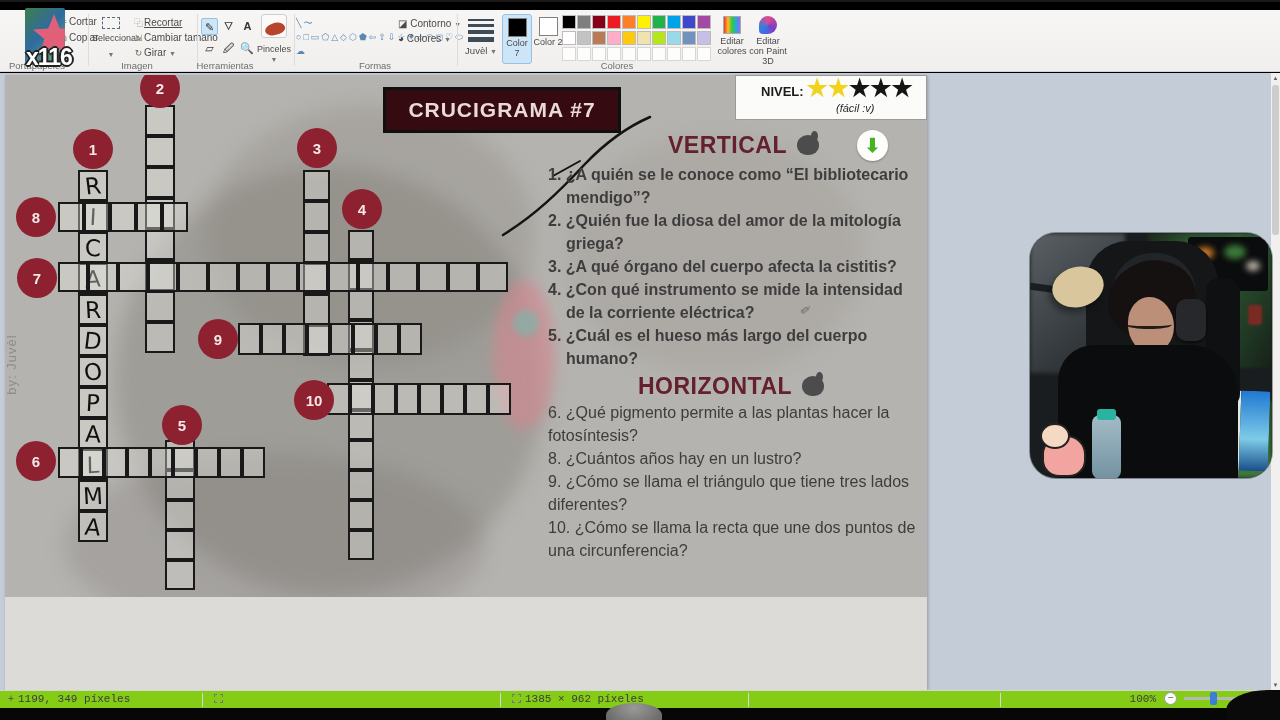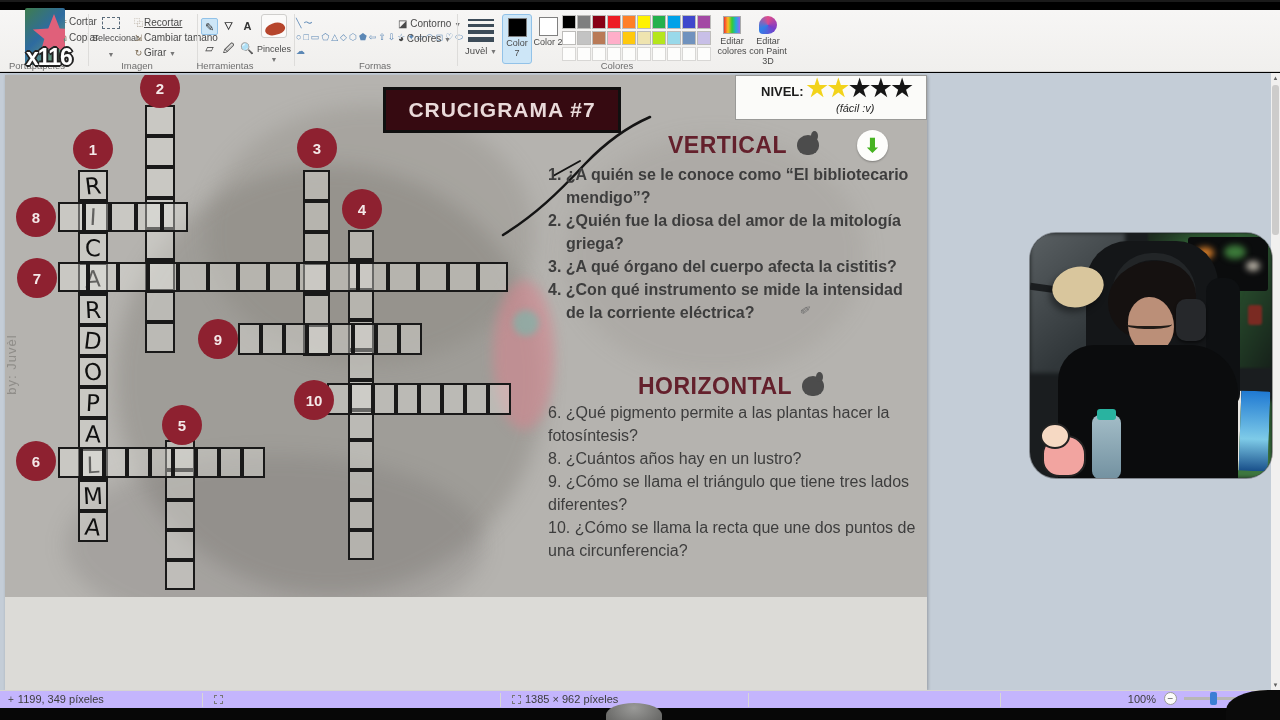--- a/index.html
+++ b/index.html
@@ -168,22 +168,22 @@
   .cam-bottle { position:absolute; left:62px; top:182px; width:29px; height:64px;
             background:linear-gradient(180deg,rgba(190,220,232,.85),rgba(150,190,210,.75)); border-radius:8px; }
   .cam-cap { position:absolute; left:67px; top:176px; width:19px; height:11px; background:#29b3a0; border-radius:3px; }
   .cam-sticker { position:absolute; left:8px; top:190px; width:54px; height:54px; }
   .cam-sticker .body { position:absolute; left:4px; top:12px; width:44px; height:42px; background:#f2a4a0;
             border-radius:45% 45% 40% 40%; border:2px solid #222; }
   .cam-sticker .face { position:absolute; left:2px; top:0px; width:30px; height:26px; background:#f6d9c3;
             border-radius:50%; border:2px solid #222; }
 
   
-  .statusbar { position:absolute; left:0; top:690px; width:1268px; height:18px; background:#c4b5fd;
-               border-top:1px solid #d5d4d2; font-size:11px; color:#3c3c3c; }
+  .statusbar { position:absolute; left:0; top:690px; width:1268px; height:18px; background:#84cc16;
+               border-top:1px solid #d5d4d2; font-size:11px; color:#3c3c3c;font-family:Liberation Mono, monospace; }
   .ssep { position:absolute; top:2px; height:14px; width:1px; background:#d8d7d5; }
   .sitem { position:absolute; top:2px; white-space:nowrap; }
   .sicon { color:#555; font-size:10px; margin-right:4px; }
   .dashedbox { display:inline-block; width:9px; height:9px; border:1px dashed #777; vertical-align:-1px; margin-right:4px; }
   .zoomctl { position:absolute; right:6px; top:1px; display:flex; align-items:center; }
   .zoomctl .pct { margin-right:8px; }
   .zbtn { width:13px; height:13px; border:1px solid #9a9a98; border-radius:50%; background:#fbfbfa;
           font-size:10px; line-height:11px; text-align:center; color:#555; }
   .ztrack { width:58px; height:3px; background:#b8b7b5; margin:0 7px; position:relative; }
   .zthumb { position:absolute; left:26px; top:-5px; width:7px; height:13px; background:#3b7fd4; border-radius:2px; }
@@ -481,20 +481,21 @@
           <span>VERTICAL</span><span class="turkey-ico"><span class="b"></span><span class="h"></span></span>
         </div>
         <div class="dl-btn">
             <span>⬇</span>
           </div>
         <ul class="qlist" id="vlist" style="left:543px; top:88px;font-weight:bold;">
             <li>1. ¿A quién se le conoce como “El bibliotecario mendigo”?</li>
             <li>2. ¿Quién fue la diosa del amor de la mitología griega?</li>
             <li>3. ¿A qué órgano del cuerpo afecta la cistitis?</li>
             <li>4. ¿Con qué instrumento se mide la intensidad de la corriente eléctrica?</li>
+            <li>5. ¿Cuál es el hueso más largo del cuerpo humano?</li>
           </ul>
 
         <div class="qheader" style="left:633px; top:298px;">
           <span>HORIZONTAL</span><span class="turkey-ico"><span class="b"></span><span class="h"></span></span>
         </div>
         <ul class="qlist noindent" id="hlist" style="left:543px; top:326px;">
             <li>6. ¿Qué pigmento permite a las plantas  hacer la fotosíntesis?</li>
             <li>8. ¿Cuántos años hay en un lustro?</li>
             <li>9. ¿Cómo se llama el triángulo que tiene tres lados diferentes?</li>
             <li>10. ¿Cómo se llama la recta que une dos puntos de una circunferencia?</li>

